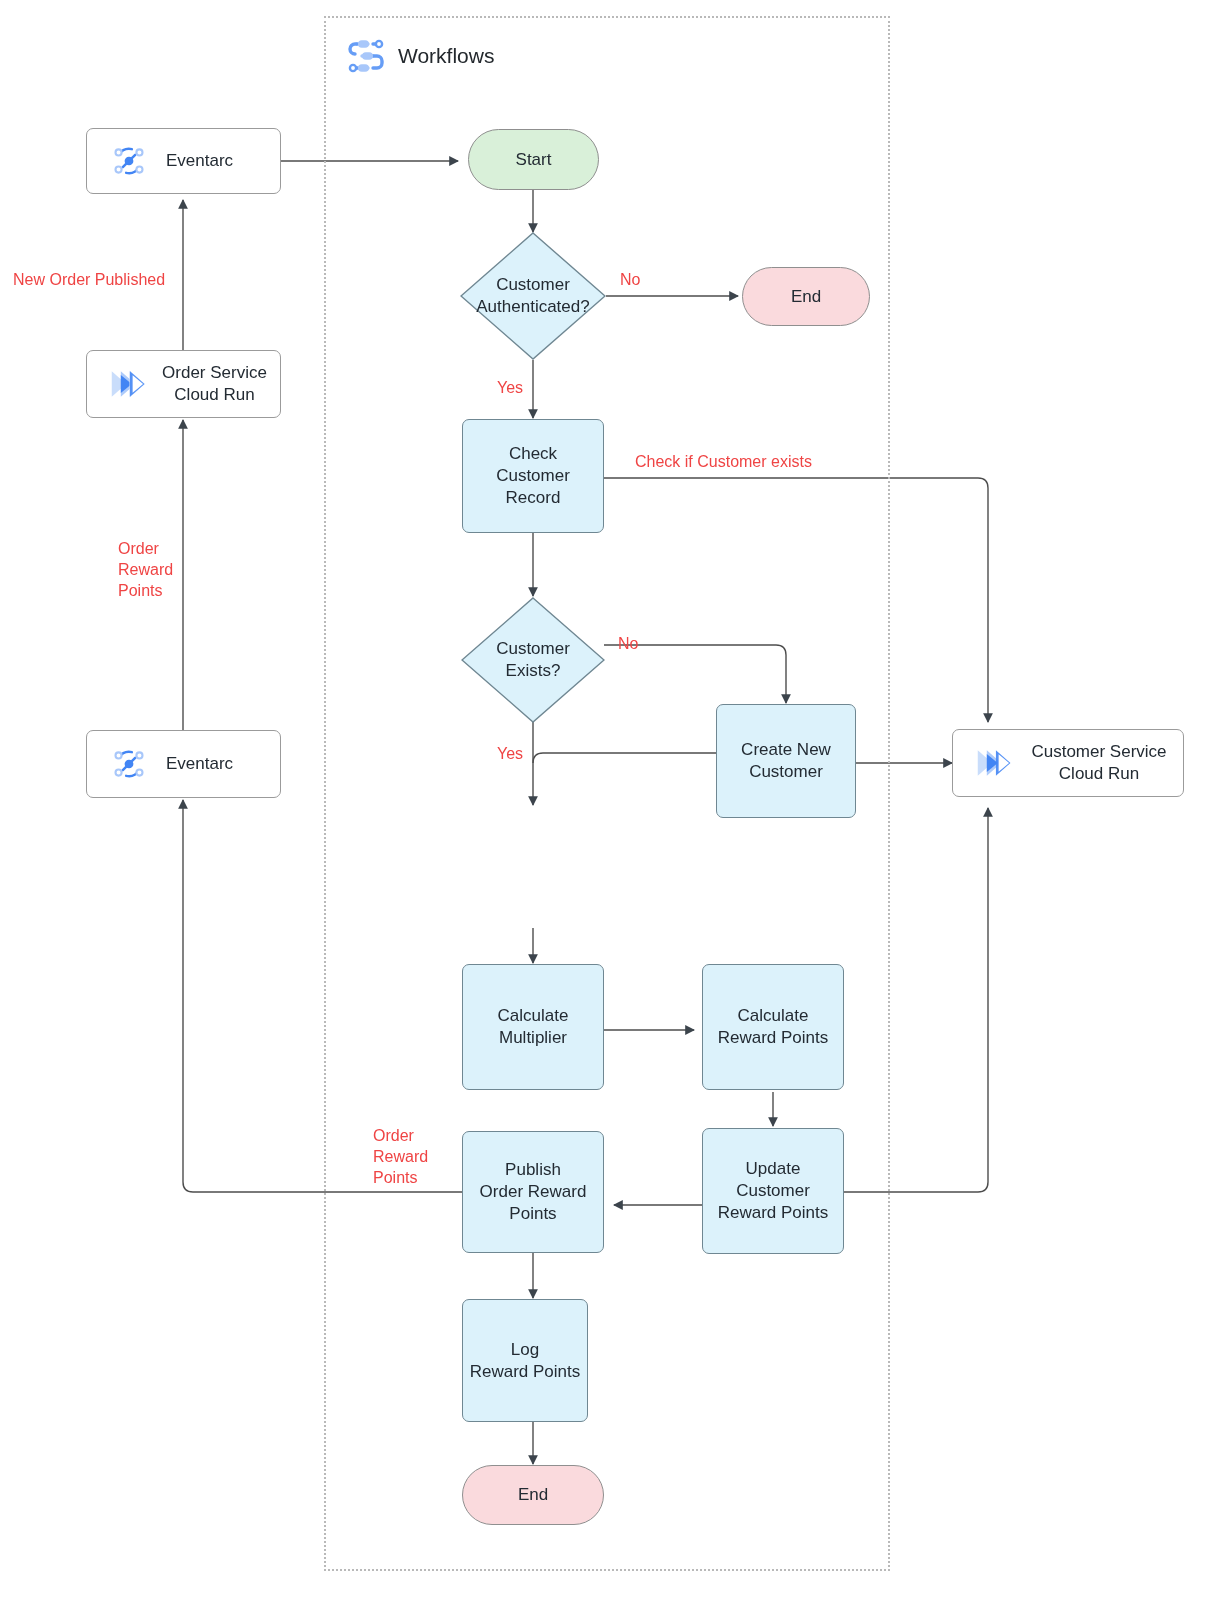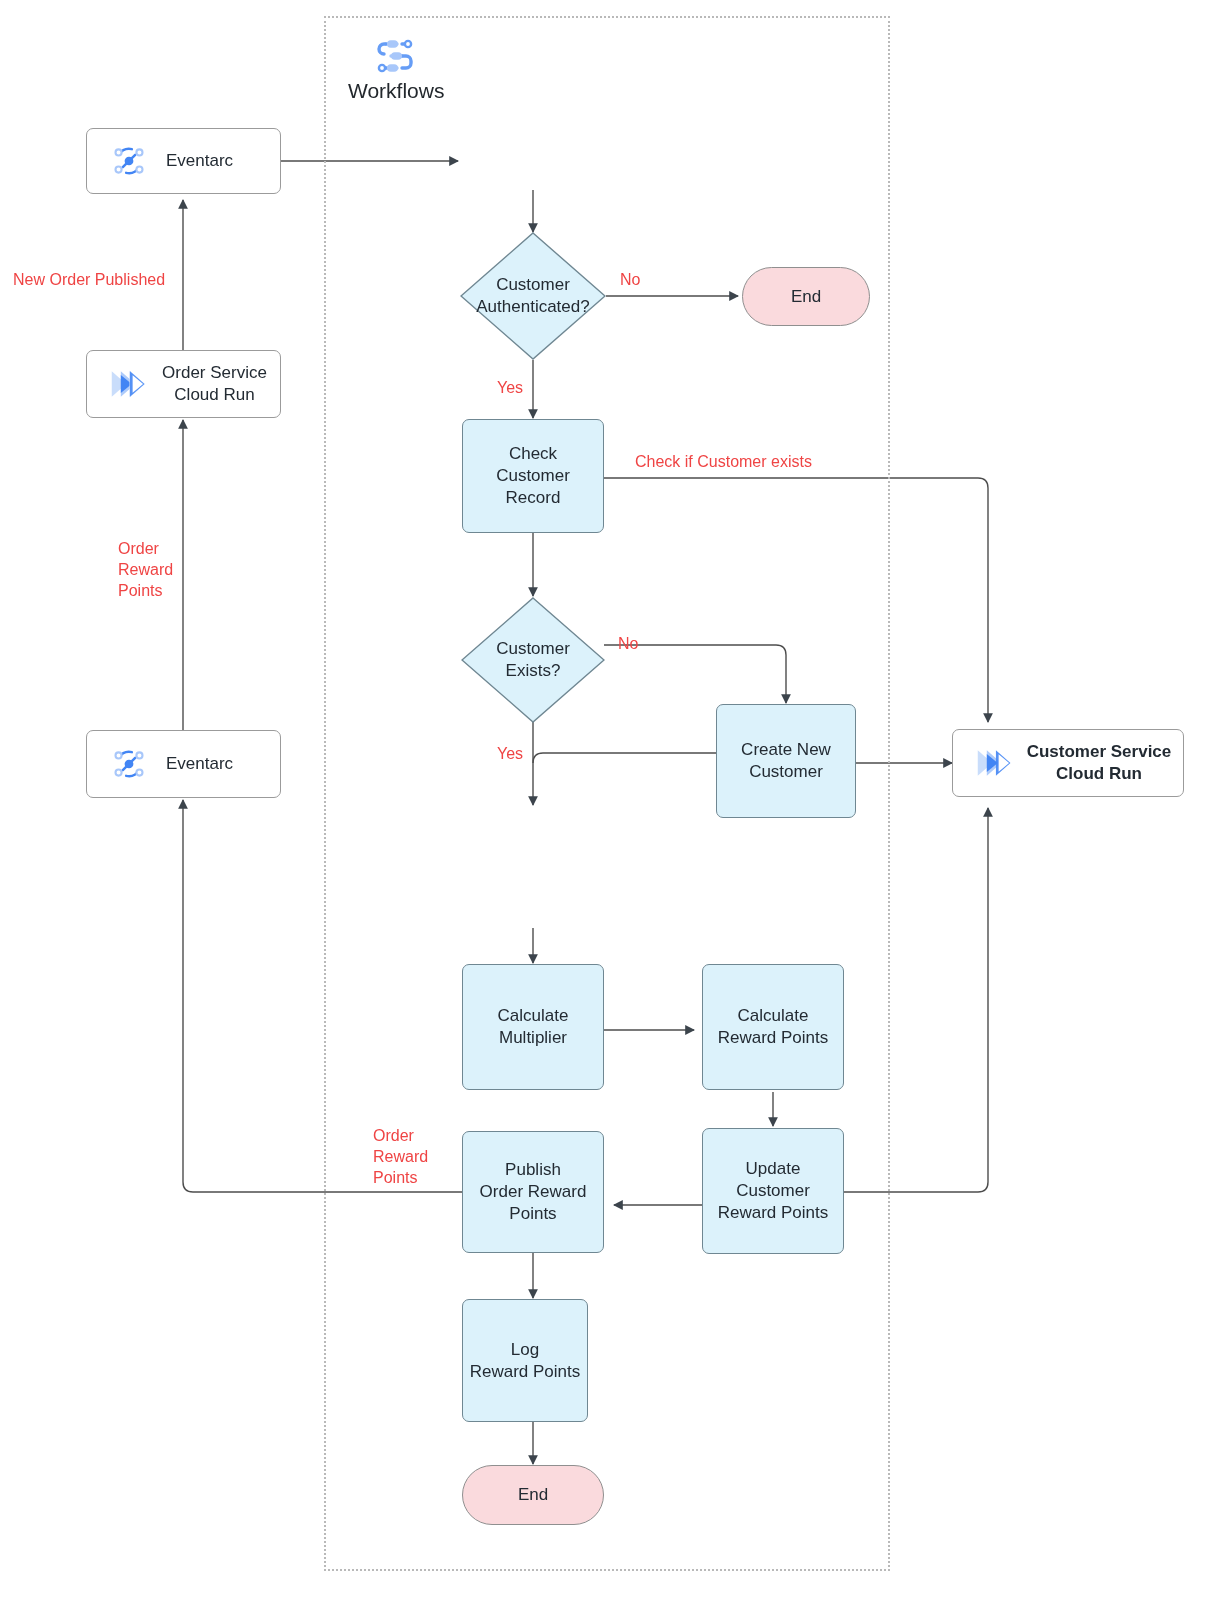--- a/index.html
+++ b/index.html
@@ -14,21 +14,21 @@
   .term.start{background:#d9f0d9;}
   .term.end{background:#fadadd;}
   .diamond{background:transparent;border:none;}
   .diamond .dshape{position:absolute;left:0;top:0;width:100%;height:100%;}
   .diamond .dlabel{position:relative;z-index:2;}
   .ext{background:#ffffff;border:1px solid #9b9b9b;border-radius:7px;justify-content:flex-start;padding-left:16px;}
   .ext .lbl{padding-left:4px;text-align:center;flex:1;}
   .icon{flex:0 0 auto;display:flex;align-items:center;justify-content:center;}
 
   .group{position:absolute;border:2px dotted #b9b9b9;box-sizing:border-box;background:transparent;}
-  .group-title{position:absolute;display:flex;align-items:center;gap:3px;font-size:21px;color:#23282d;flex-direction:column;}
+  .group-title{position:absolute;display:flex;align-items:center;gap:12px;font-size:21px;color:#23282d;}
 
   .edge-label{position:absolute;font-size:16px;color:#ef4444;line-height:1.3;white-space:pre;}
   .edge-label.multi{white-space:pre-line;}
 </style>
 </head>
 <body>
 
 <div id="canvas">
 
   <svg id="wires" viewBox="0 0 1227 1600">
@@ -160,36 +160,39 @@
           <circle cx="9" cy="11" r="3.2"></circle>
           <circle cx="31" cy="11" r="3.2"></circle>
           <circle cx="9" cy="29" r="3.2"></circle>
           <circle cx="31" cy="29" r="3.2"></circle>
         </g>
       </svg>
     </span>
     <span class="lbl" style="padding-right:40px;">Eventarc</span>
   </div>
 
-  <div class="node ext" style="left:952px;top:729px;width:232px;height:68px;font-weight:bold;">
+  <div class="node ext" style="left:952px;top:729px;width:232px;height:68px;">
     <span class="icon" style="width:52px;">
       <svg width="40" height="34" viewBox="0 0 44 36" aria-hidden="true">
         <path d="M3 4 L19 18 L3 32 Z" fill="#c9ddfb"></path>
         <path d="M13 4 L29 18 L13 32 Z" fill="#aecbfa"></path>
         <path d="M13 8 L25 18 L13 28 Z" fill="#4285f4"></path>
         <path d="M23 4 L39 18 L23 32 Z" fill="#4285f4" opacity="0.9"></path>
         <path d="M26 8.5 L37.5 18 L26 27.5 Z" fill="#ffffff"></path>
       </svg>
     </span>
     <span class="lbl" style="padding-right:10px;">
       <span>Customer Service</span><br>
       <span>Cloud Run</span>
     </span>
   </div>
 
+  <div class="node term start" style="left:468px;top:129px;width:131px;height:61px;">
+    <span>Start</span>
+  </div>
 
   <div class="node diamond" style="left:460px;top:232px;width:146px;height:128px;">
     <svg class="dshape" viewBox="0 0 146 128" preserveAspectRatio="none" aria-hidden="true">
       <polygon points="73,1 145,64 73,127 1,64" fill="#dcf2fb" stroke="#6f8792" stroke-width="1.4"></polygon>
     </svg>
     <span class="dlabel">
       <span>Customer</span><br>
       <span>Authenticated?</span>
     </span>
   </div>

